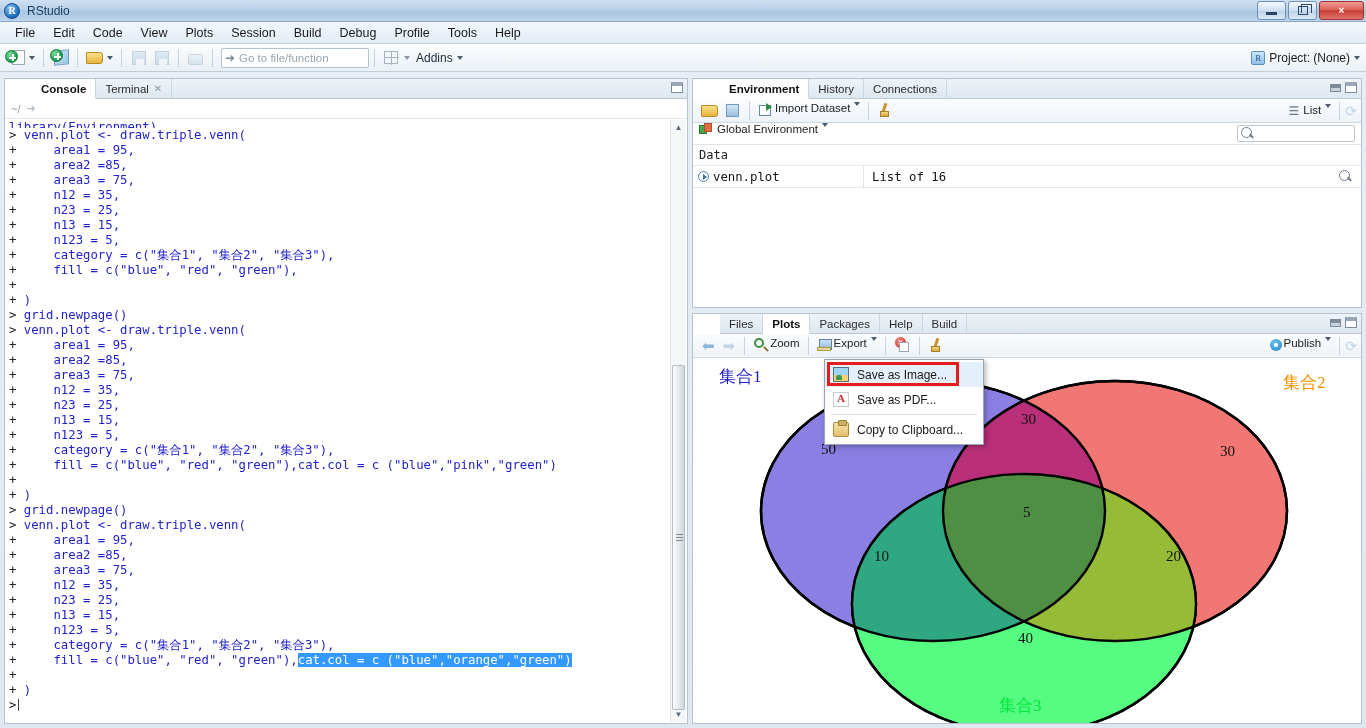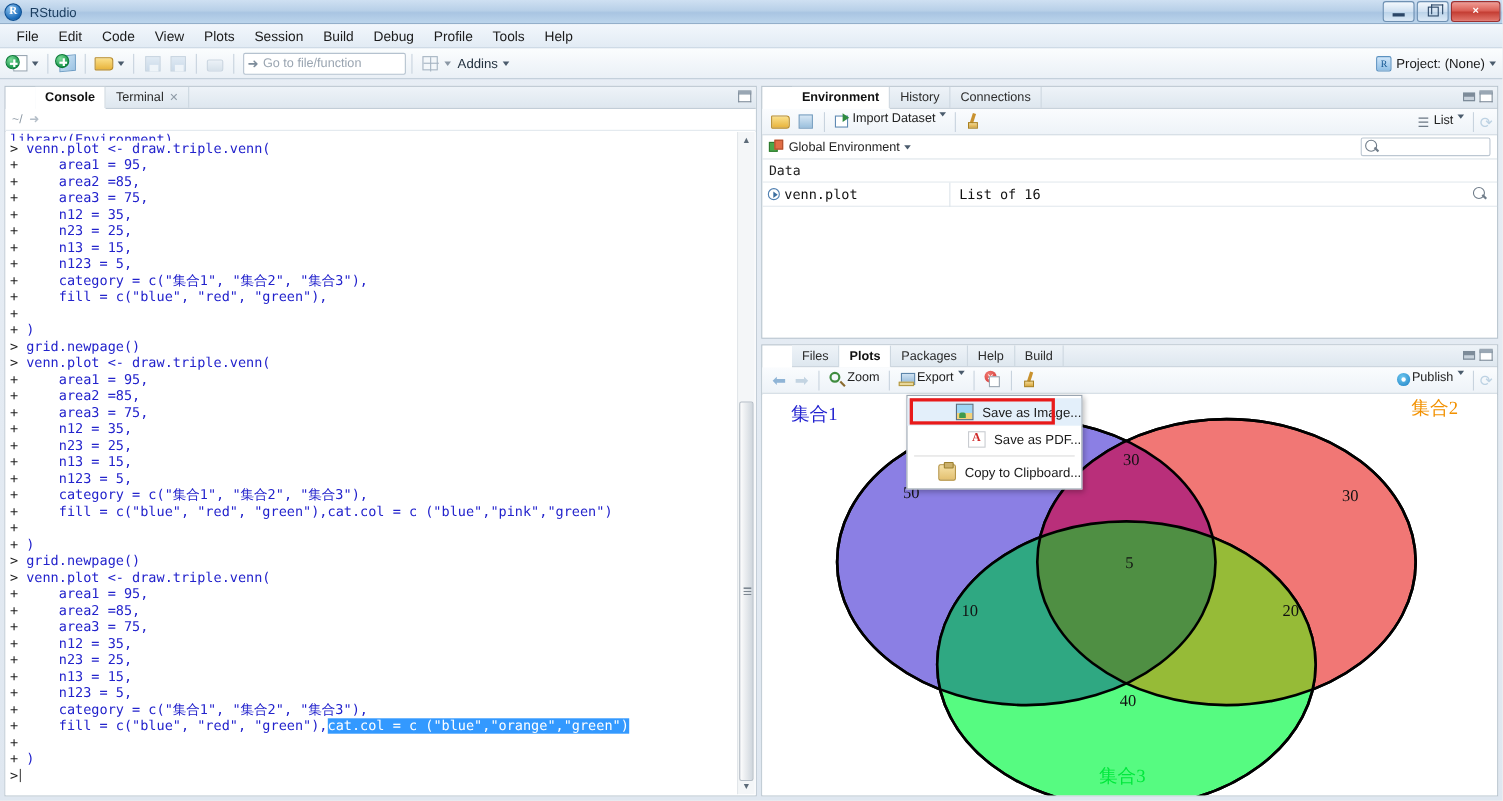--- a/index.html
+++ b/index.html
@@ -207,21 +207,21 @@
   .vscroll .thumb:after {
     content:""; position:absolute; left:3px; top:50%; margin-top:-4px;
     width:7px; height:8px;
     background: repeating-linear-gradient(#7d8791 0 1px, transparent 1px 3px);
   }
 
   
   #env-panel { left: 692px; top: 78px; width: 670px; height: 230px; }
   .env-toolbar-item { display:flex; align-items:flex-start; font-size:11.5px; color:#222; padding:0 3px; }
   .env-global {
-    height: 22px; border-bottom: 1px solid #dde4ea; display: flex; align-items: center;
+    height: 22px; border-bottom: 1px solid #dde4ea; display: flex; align-items: flex-start;
     padding-left: 6px; font-size: 11.5px; color: #222; position: relative;
   }
   .searchbox {
     position: absolute; right: 6px; top: 2px; width: 118px; height: 17px;
     border: 1px solid #bcc7d2; background: #fff; border-radius: 2px;
     display: flex; align-items: center; padding-left: 3px;
   }
   .env-section {
     height: 21px; border-bottom: 1px solid #e3e9ee;
     display:flex; align-items:center; padding-left: 6px;
@@ -261,21 +261,21 @@
 
   
   .ctxmenu {
     position: absolute; left: 824px; top: 359px; width: 160px;
     background: #fff; border: 1px solid #9aa5b1;
     box-shadow: 2px 2px 5px rgba(0,0,0,.28);
     z-index: 50; padding: 2px 0;
   }
   .ctxitem {
     height: 25px; display: flex; align-items: center; padding-left: 8px;
-    font-size: 12px; color: #1a1a1a; position: relative; justify-content: flex-end;
+    font-size: 12px; color: #1a1a1a; position: relative;
   }
   .ctxitem.hl { background: #e3effa; }
   .ctx-sep { height: 1px; background: #dcdcdc; margin: 2px 6px; }
   .ctx-redbox {
     position: absolute; left: 827px; top: 362px; width: 132px; height: 24px;
     border: 3px solid #e81a1a; z-index: 60; pointer-events: none;
   }
   .ctxic { width: 16px; height: 15px; margin-right: 8px; flex: none; position: relative; }
   .ic-image {
     background: linear-gradient(#9fd6f5 0 55%, #f3d27a 55% 100%);
@@ -654,21 +654,21 @@
         </g>
           </g>
 
         <ellipse cx="240" cy="152" rx="172" ry="130" fill="none" stroke="#000" stroke-width="2.4"></ellipse>
         <ellipse cx="422" cy="152" rx="172" ry="130" fill="none" stroke="#000" stroke-width="2.4"></ellipse>
         <ellipse cx="331" cy="245" rx="172" ry="130" fill="none" stroke="#000" stroke-width="2.4"></ellipse>
       </svg>
 
       
       <div class="venn-label" style="left:26px;top:6px;color:#1e1ecf;">集合1</div>
-      <div class="venn-label" style="left:590px;top:0;color:#f29100;">集合2</div>
+      <div class="venn-label" style="left:590px;top:12px;color:#f29100;">集合2</div>
       <div class="venn-label" style="left:306px;top:335px;color:#00e83c;">集合3</div>
 
       
       <div class="venn-num" style="left:128px;top:82px;">50</div>
       <div class="venn-num" style="left:527px;top:84px;">30</div>
       <div class="venn-num" style="left:325px;top:271px;">40</div>
       <div class="venn-num" style="left:328px;top:52px;">30</div>
       <div class="venn-num" style="left:181px;top:189px;">10</div>
       <div class="venn-num" style="left:473px;top:189px;">20</div>
       <div class="venn-num" style="left:330px;top:145px;">5</div>

